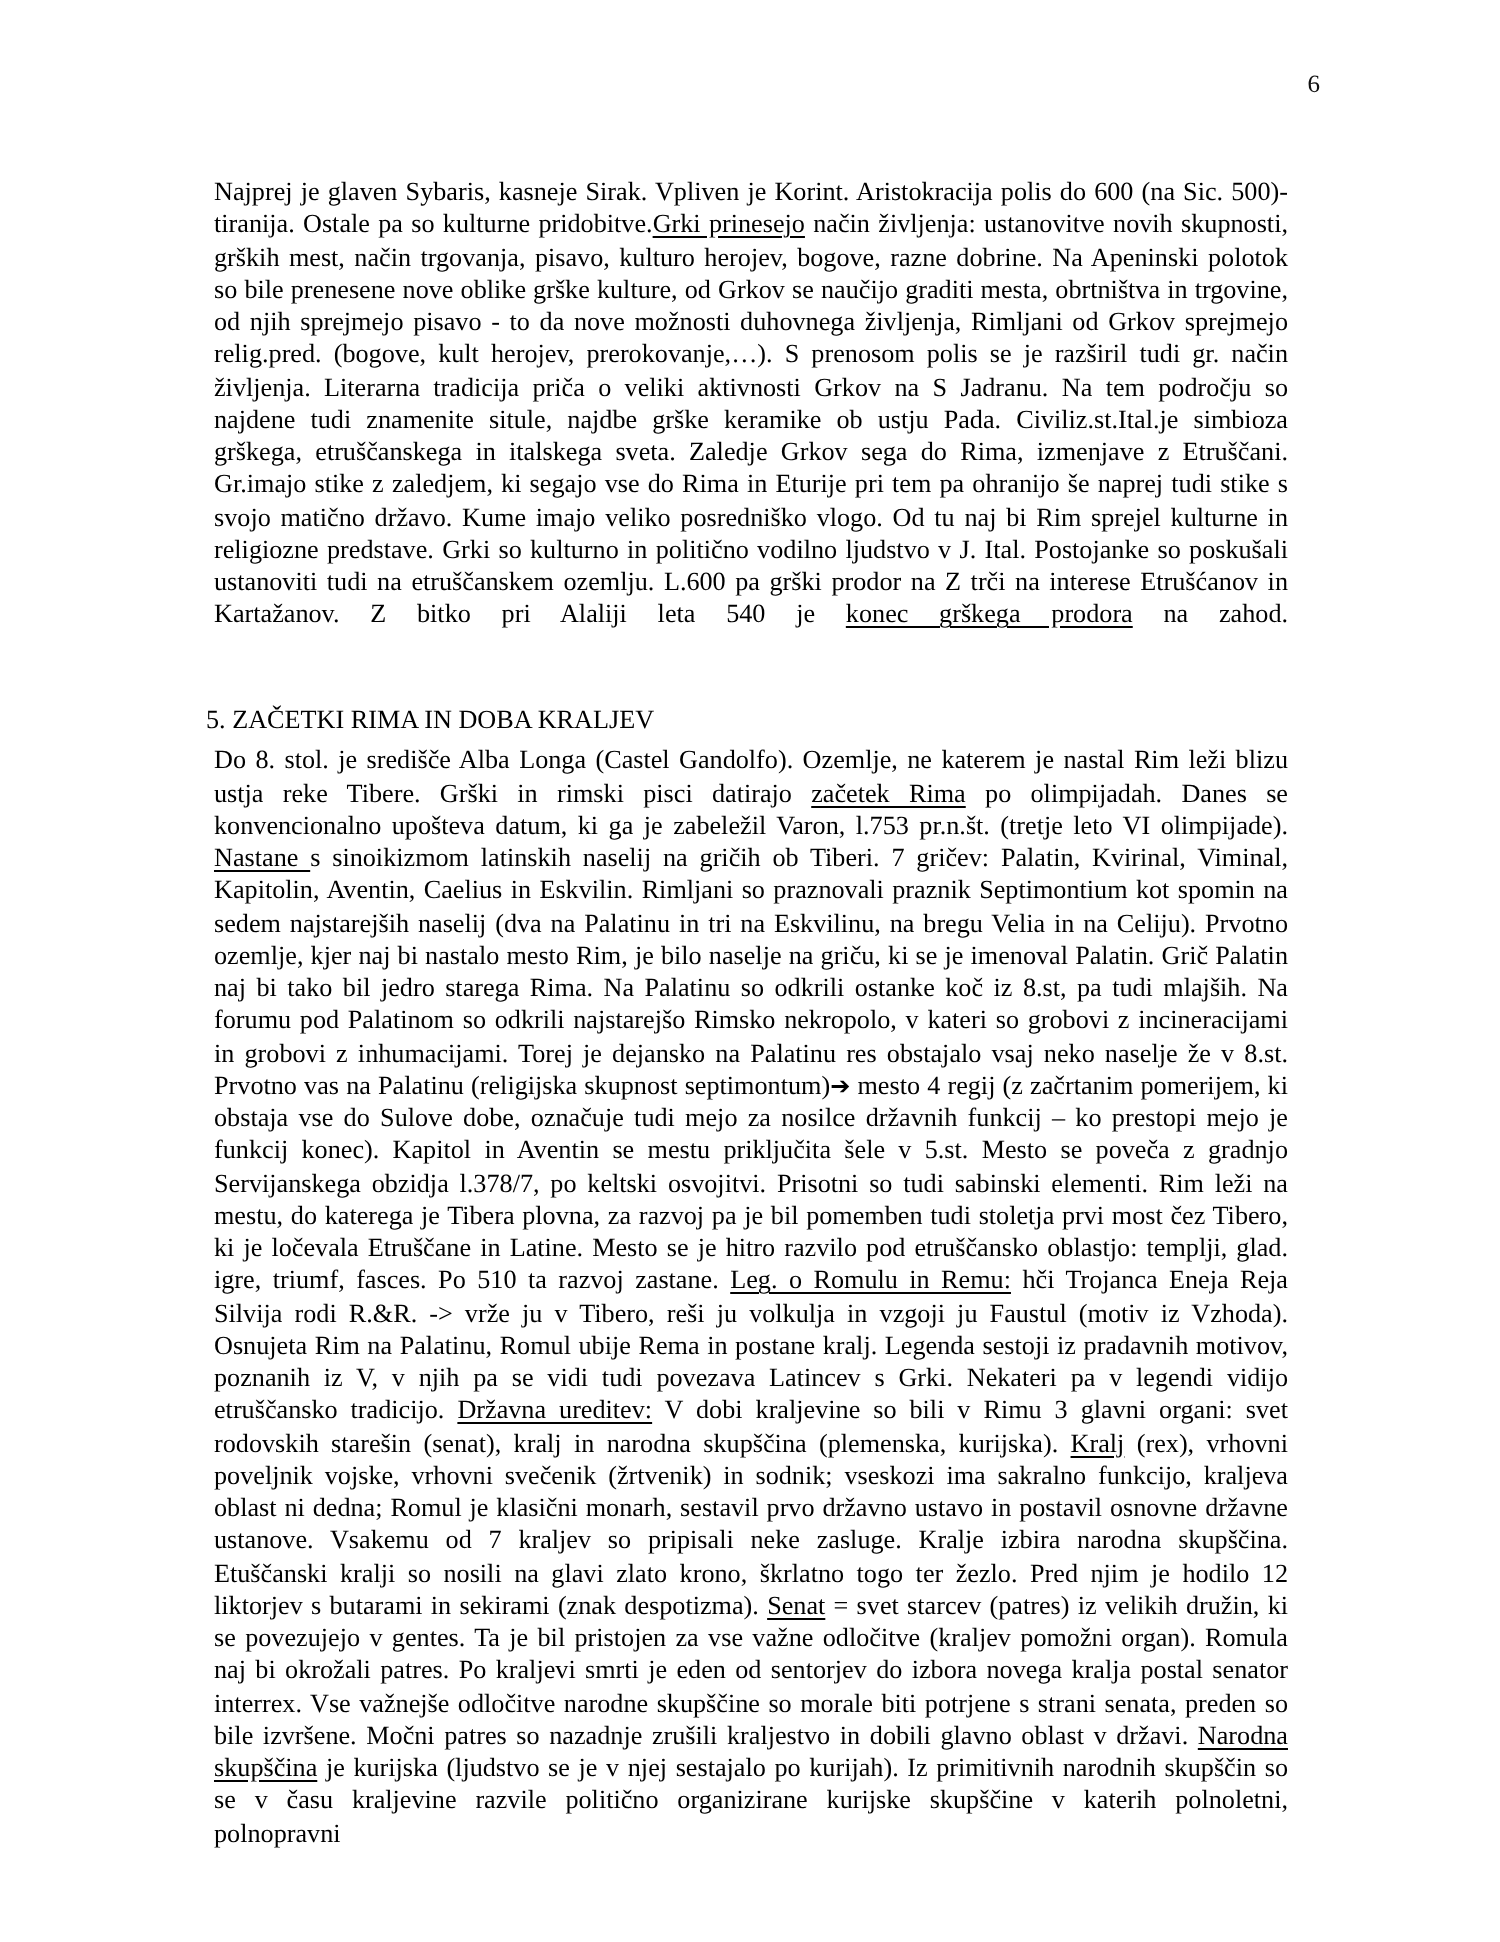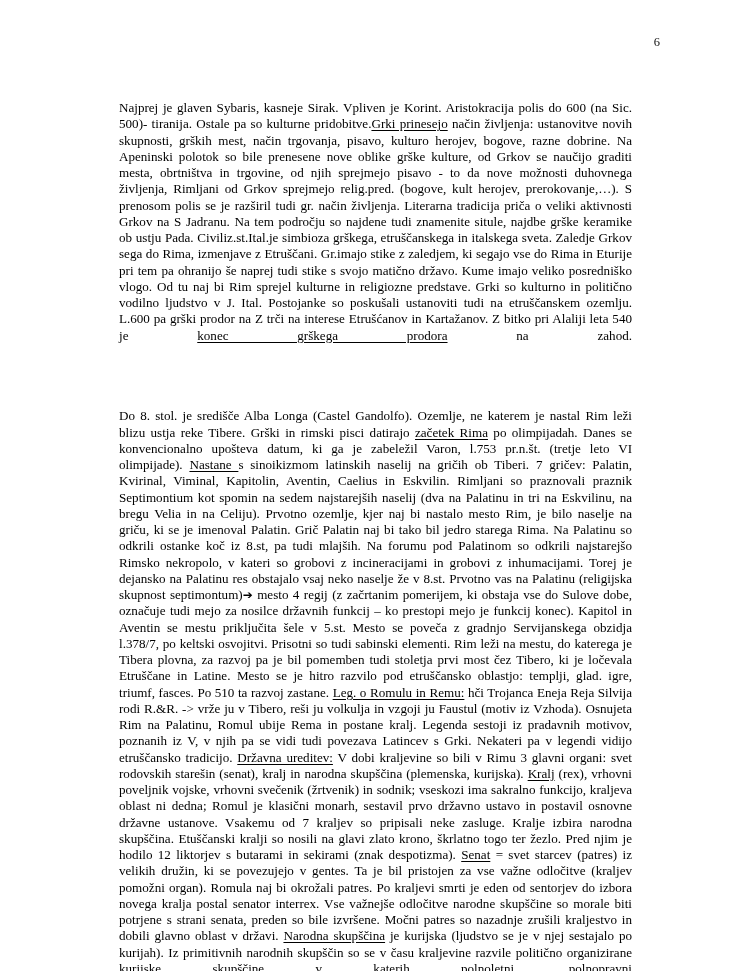--- a/index.html
+++ b/index.html
@@ -28,21 +28,21 @@
     line-height: 1;
     color: #111;
   }
   .content {
     position: absolute;
     left: 103px;
     top: 84px;
     width: 545px;
   }
   .para {
-    margin: 16px;
+    margin: 4px;
     font-size: 13.1px;
     line-height: 16.25px;
     text-align: justify;
     text-justify: inter-word;
     -webkit-hyphens: none;
     hyphens: none;
     word-spacing: 0.02em;
   }
   .gap {
     height: 16.25px;
@@ -77,17 +77,18 @@
 <div class="page">
 
   <div class="page-number"><span>6</span></div>
 
   <div class="content">
 
     <p class="para"><span>Najprej je glaven Sybaris, kasneje Sirak. Vpliven je Korint. Aristokracija polis do 600 (na Sic. 500)- tiranija. Ostale pa so kulturne pridobitve.</span><span class="u">Grki prinesejo</span><span> način življenja: ustanovitve novih skupnosti, grških mest, način trgovanja, pisavo, kulturo herojev, bogove, razne dobrine. Na Apeninski polotok so bile prenesene nove oblike grške kulture, od Grkov se naučijo graditi mesta, obrtništva in trgovine, od njih sprejmejo pisavo - to da nove možnosti duhovnega življenja, Rimljani od Grkov sprejmejo relig.pred. (bogove, kult herojev, prerokovanje,…). S prenosom polis se je razširil tudi gr. način življenja. Literarna tradicija priča o veliki aktivnosti Grkov na S Jadranu. Na tem področju so najdene tudi znamenite situle, najdbe grške keramike ob ustju Pada. Civiliz.st.Ital.je simbioza grškega, etruščanskega in italskega sveta.  Zaledje Grkov sega do Rima, izmenjave z Etruščani. Gr.imajo stike z zaledjem, ki segajo vse do Rima in Eturije pri tem pa ohranijo še naprej tudi stike s svojo matično državo. Kume imajo veliko posredniško vlogo. Od tu naj bi Rim sprejel kulturne in religiozne predstave. Grki so kulturno in politično vodilno ljudstvo v J. Ital. Postojanke so poskušali ustanoviti tudi na etruščanskem ozemlju. L.600 pa grški prodor na Z trči na interese Etrušćanov in Kartažanov. Z bitko pri Alaliji leta 540 je </span><span class="u">konec grškega prodora</span><span> na zahod.</span></p>
 
     <div class="gap"></div>
 
+    <h2 class="section-heading">5. ZAČETKI RIMA IN DOBA KRALJEV</h2>
 
     <p class="para"><span>Do 8. stol. je središče Alba Longa (Castel Gandolfo). Ozemlje, ne katerem je nastal Rim leži blizu ustja reke Tibere. Grški in rimski pisci datirajo </span><span class="u">začetek Rima</span><span> po olimpijadah. Danes se konvencionalno upošteva datum, ki ga je zabeležil Varon, l.753 pr.n.št. (tretje leto VI olimpijade). </span><span class="u">Nastane </span><span>s sinoikizmom latinskih naselij na gričih ob Tiberi. 7 gričev: Palatin, Kvirinal, Viminal, Kapitolin, Aventin, Caelius in Eskvilin. Rimljani so praznovali praznik Septimontium kot spomin na sedem najstarejših naselij (dva na Palatinu in tri na Eskvilinu, na bregu Velia in na Celiju). Prvotno ozemlje, kjer naj bi nastalo mesto Rim, je bilo naselje na griču, ki se je imenoval Palatin. Grič Palatin naj bi tako bil jedro starega Rima. Na Palatinu so odkrili ostanke koč iz 8.st, pa tudi mlajših. Na forumu pod Palatinom so odkrili najstarejšo Rimsko nekropolo, v kateri so grobovi z incineracijami in grobovi z inhumacijami. Torej je dejansko na Palatinu res obstajalo vsaj neko naselje že v 8.st. Prvotno vas na Palatinu (religijska skupnost septimontum)</span><span class="arrow">➔</span><span> mesto 4 regij (z začrtanim pomerijem, ki obstaja vse do Sulove dobe, označuje tudi mejo za nosilce državnih funkcij – ko prestopi mejo je funkcij konec). Kapitol in Aventin se mestu priključita šele v 5.st. Mesto se poveča z gradnjo Servijanskega obzidja l.378/7,  po keltski osvojitvi. Prisotni so tudi sabinski elementi. Rim leži na mestu, do katerega je Tibera plovna, za razvoj pa je bil pomemben tudi stoletja prvi most čez Tibero, ki je ločevala Etruščane in Latine. Mesto se je hitro razvilo pod etruščansko oblastjo: templji, glad. igre, triumf, fasces. Po 510 ta razvoj zastane. </span><span class="u">Leg. o Romulu in Remu:</span><span> hči Trojanca Eneja Reja Silvija rodi R.&amp;R. -&gt; vrže ju v Tibero, reši ju volkulja in vzgoji ju Faustul (motiv iz Vzhoda). Osnujeta Rim na Palatinu, Romul ubije Rema in postane kralj. Legenda sestoji iz pradavnih motivov, poznanih iz V, v njih pa se vidi tudi povezava Latincev s Grki. Nekateri pa v legendi vidijo etruščansko tradicijo. </span><span class="u">Državna ureditev:</span><span> V dobi kraljevine so bili v Rimu 3 glavni organi: svet rodovskih starešin (senat), kralj in narodna skupščina (plemenska, kurijska). </span><span class="u">Kralj</span><span> (rex), vrhovni poveljnik vojske, vrhovni svečenik (žrtvenik) in sodnik; vseskozi ima sakralno funkcijo, kraljeva oblast ni dedna; Romul je klasični monarh, sestavil prvo državno ustavo in postavil osnovne državne ustanove. Vsakemu od 7 kraljev so pripisali neke zasluge. Kralje izbira narodna skupščina. Etuščanski kralji so nosili na glavi zlato krono, škrlatno togo ter žezlo. Pred njim je hodilo 12 liktorjev s butarami in sekirami (znak despotizma). </span><span class="u">Senat</span><span> = svet starcev (patres) iz velikih družin, ki se povezujejo v gentes. Ta je bil pristojen za vse važne odločitve (kraljev pomožni organ). Romula naj bi okrožali patres. Po kraljevi smrti je eden od sentorjev do izbora novega kralja postal senator interrex. Vse važnejše odločitve narodne skupščine so morale biti potrjene s strani senata, preden so bile izvršene. Močni patres so nazadnje zrušili kraljestvo in dobili glavno oblast v državi. </span><span class="u">Narodna skupščina</span><span> je kurijska (ljudstvo se je v njej sestajalo po kurijah). Iz primitivnih narodnih skupščin so se v času kraljevine razvile politično organizirane kurijske skupščine v katerih polnoletni, polnopravni</span></p>
 
   </div>
 </div>
 
 </body></html>

